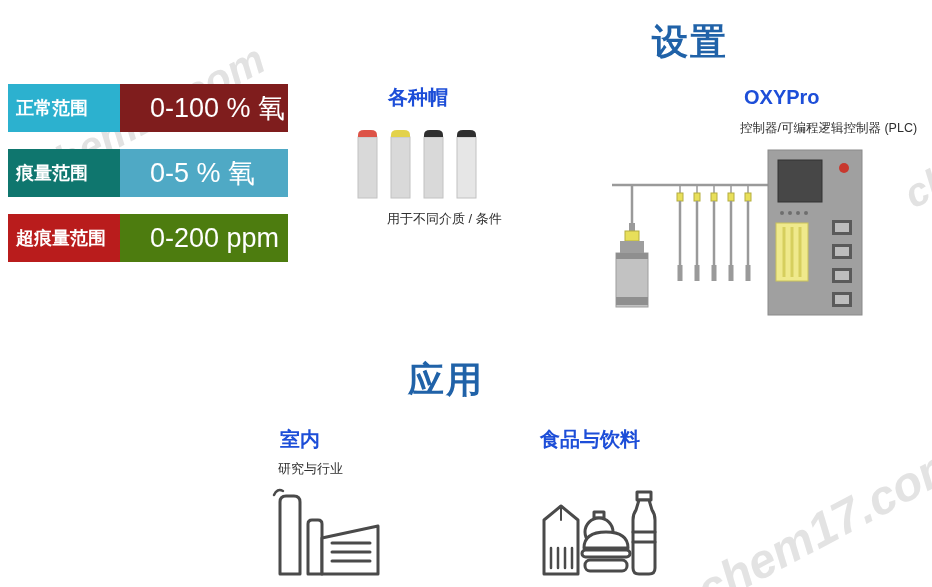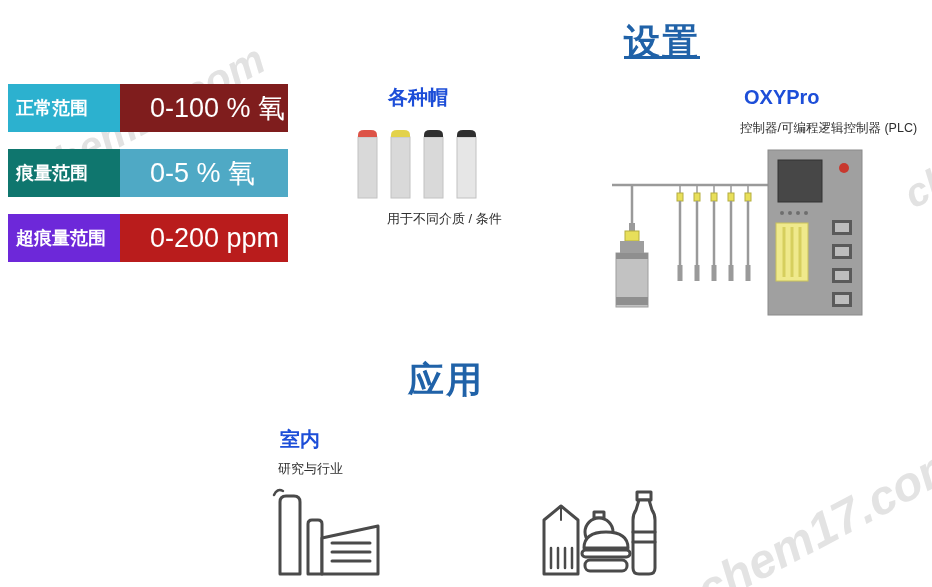--- a/index.html
+++ b/index.html
@@ -9,36 +9,36 @@
   .watermark { position:absolute; font-size:42px; font-weight:bold; font-style:italic;
                color:rgba(190,190,190,0.45); transform:rotate(-28deg); white-space:nowrap;
                pointer-events:none; }
   .wm-1 { left:22px; top:92px; }
   .wm-2 { left:683px; top:498px; font-size:48px; color:rgba(200,200,200,0.5); }
   .wm-3 { left:893px; top:118px; font-size:40px; }
 
   .big-heading { position:absolute; width:300px; text-align:center; font-size:36px;
                  font-weight:bold; color:#2062a8; letter-spacing:2px; }
   .h-spec  { left:0px;   top:18px; }
-  .h-setup { left:512px; top:18px;text-decoration:underline; }
+  .h-setup { left:540px; top:18px; }
   .h-apps  { left:296px; top:356px; }
 
   .cyan-sub { position:absolute; font-size:20px; font-weight:600; color:#1d4ed8; }
   .small-caption { position:absolute; font-size:13px; color:#2e2e2e; }
 
   
   .spec-table { position:absolute; left:8px; top:84px; width:280px; }
   .spec-row { display:flex; height:48px; margin-bottom:17px; }
   .spec-label { width:112px; display:flex; align-items:center; padding-left:8px;
                 color:#fff; font-size:18px; font-weight:bold; }
   .spec-value { flex:1; display:flex; align-items:center; padding-left:30px;
                 color:#fff; font-size:27px; font-weight:400; }
   .r1 .spec-label { background:#2cb1cf; } .r1 .spec-value { background:#7f1d1d; }
   .r2 .spec-label { background:#0f766e; } .r2 .spec-value { background:#4fa9c5; }
-  .r3 .spec-label { background:#6d28d9; } .r3 .spec-value { background:#b91c1c; }
+  .r3 .spec-label { background:#b91c1c; } .r3 .spec-value { background:#4d7c0f; }
 
   .caps-title { left:388px; top:84px; }
   .caps-svg { position:absolute; left:356px; top:128px; }
   .caps-caption { left:352px; top:210px;margin-left:35px; }
 
   .oxypro { left:744px; top:86px; }
   .setup-sub { left:740px; top:120px; font-size:12.5px; white-space:nowrap;text-align:center; }
   .setup-svg { position:absolute; left:592px; top:135px; }
 
   .indoor-label { left:280px; top:426px; }
@@ -182,20 +182,21 @@
       <path d="M46,88 L46,38 Q46,34 50,34 L56,34 Q60,34 60,38 L60,88 Z"></path>
       <path d="M60,88 L60,52 L116,40 L116,88 Z"></path>
       <g fill="none">
         <line x1="70" y1="57" x2="108" y2="57"></line>
         <line x1="70" y1="66" x2="108" y2="66"></line>
         <line x1="70" y1="75" x2="108" y2="75"></line>
       </g>
     </g>
   </svg>
 
+  <div class="cyan-sub food-label">食品与饮料</div>
   <svg class="food-svg" width="130" height="95" viewBox="0 0 130 95">
     <g fill="#ffffff" stroke="#4a4a4a" stroke-width="3" stroke-linejoin="round" stroke-linecap="round">
       <g>
         <path d="M8,34 L25,20 L42,34 L42,88 L8,88 Z"></path>
         <line x1="25" y1="20" x2="25" y2="34" stroke-width="2"></line>
         <g stroke-width="2.5" fill="none">
           <line x1="15" y1="62" x2="15" y2="82"></line>
           <line x1="22" y1="62" x2="22" y2="82"></line>
           <line x1="29" y1="62" x2="29" y2="82"></line>
           <line x1="36" y1="62" x2="36" y2="82"></line>

